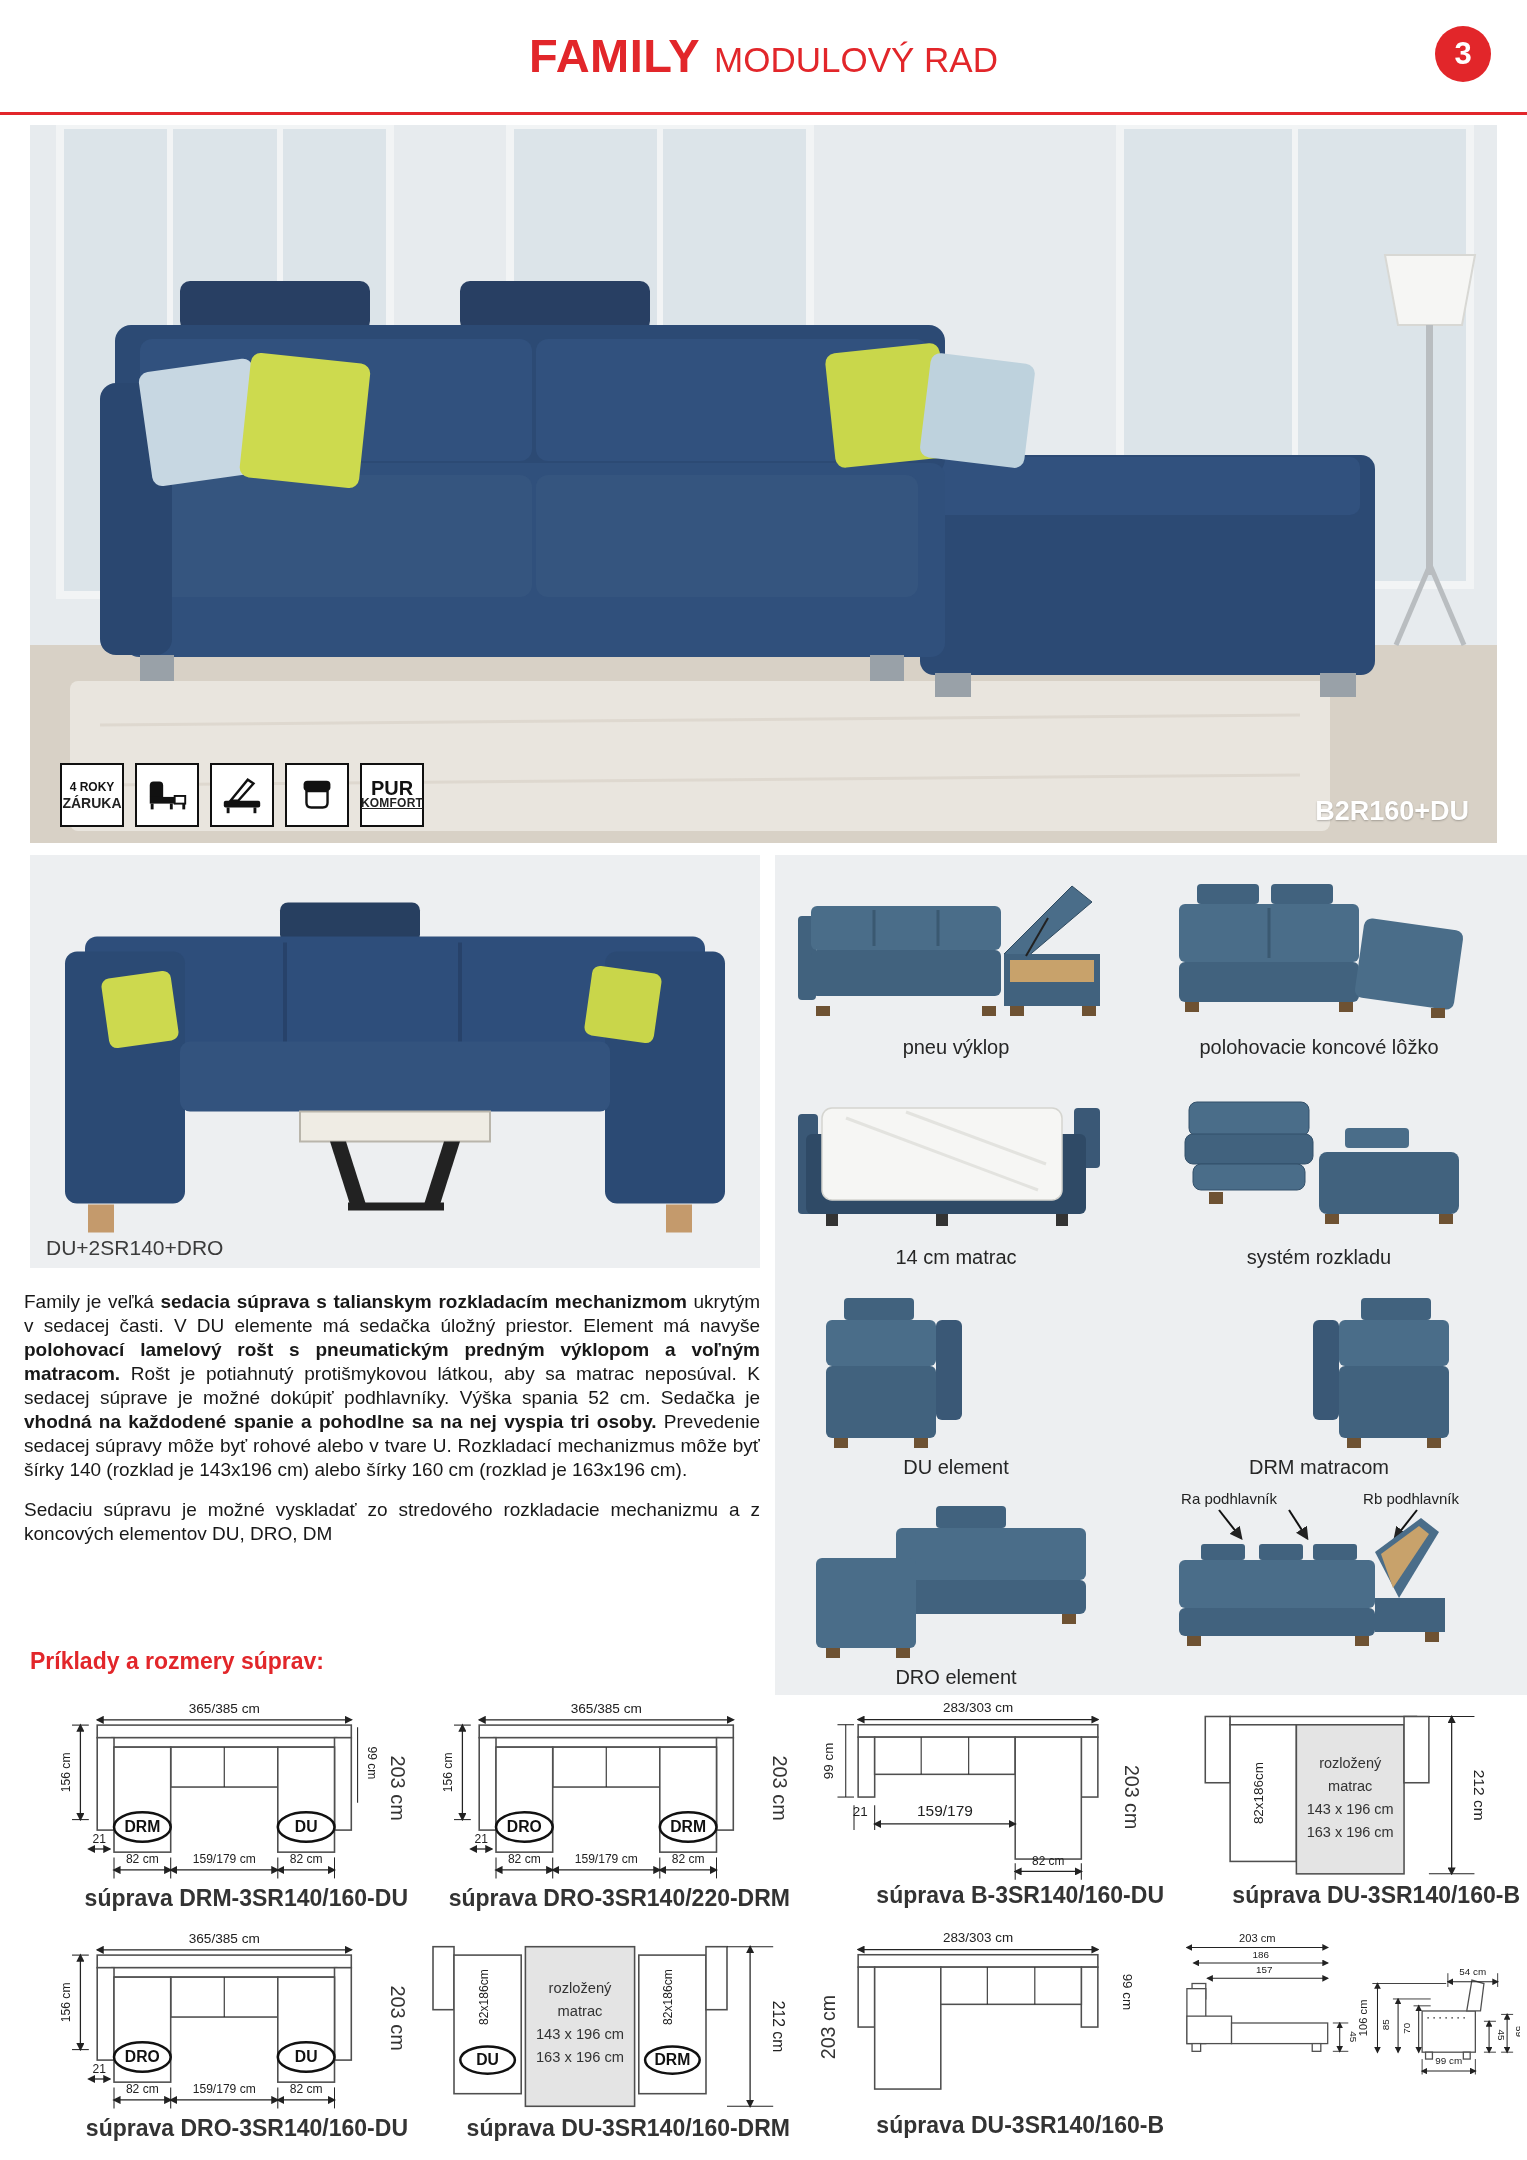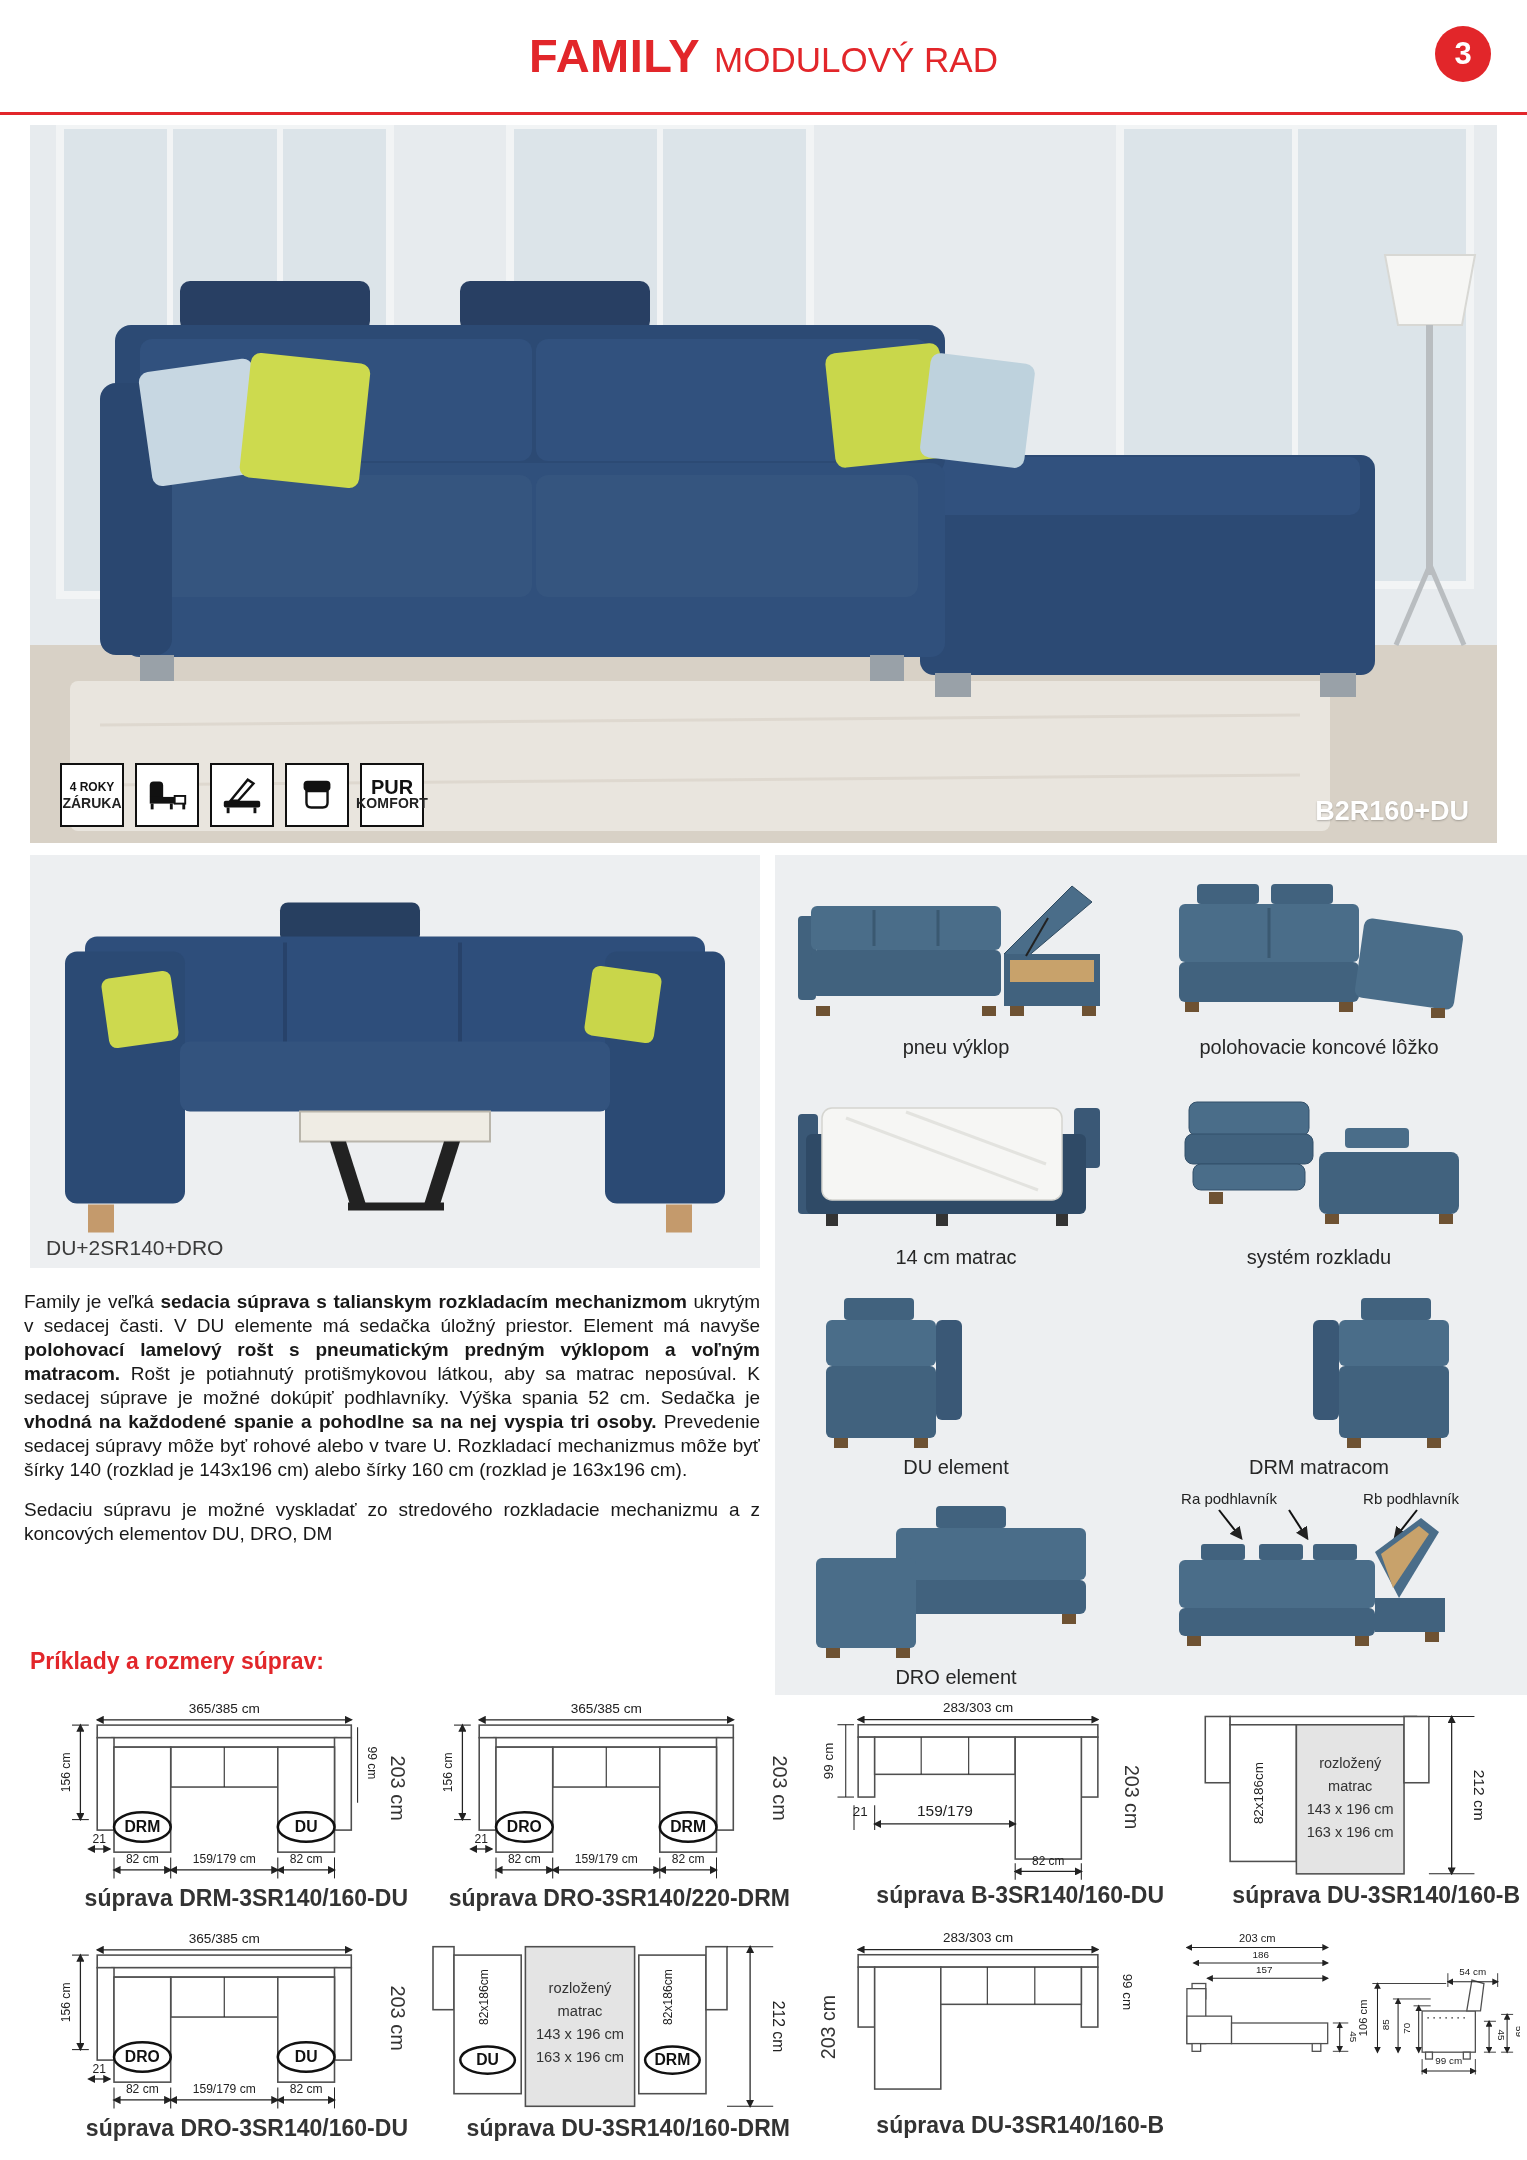--- a/index.html
+++ b/index.html
@@ -12,21 +12,21 @@
   .rule{position:absolute;top:112px;left:0;width:100%;height:3px;background:#e2262a;}
   .pagenum{position:absolute;top:26px;right:36px;width:56px;height:56px;border-radius:50%;background:#e2262a;color:#fff;
            font-size:31px;font-weight:bold;display:flex;align-items:center;justify-content:center;}
   
   .hero{position:absolute;left:30px;top:125px;width:1467px;height:718px;background:#e7ebee;overflow:hidden;}
   .badges{position:absolute;left:30px;bottom:16px;display:flex;gap:11px;}
   .badge{width:64px;height:64px;background:#fff;border:2px solid #101010;display:flex;flex-direction:column;align-items:center;justify-content:center;box-sizing:border-box;}
   .badge .b1{font-size:12px;font-weight:bold;color:#111;line-height:16px;}
   .badge .b2{font-size:14px;font-weight:bold;color:#222;line-height:16px;}
   .badge .pur{font-size:20px;}
-  .badge .b3{font-size:14px;font-weight:bold;color:#222;letter-spacing:.2px;}
+  .badge .b3{font-size:12px;font-weight:bold;color:#222;letter-spacing:.2px;text-decoration:underline;}
   .model{position:absolute;right:28px;bottom:16px;font-size:27px;font-weight:bold;color:#fff;text-shadow:0 1px 2px rgba(0,0,0,.25);}
   
   .lpanel{position:absolute;left:30px;top:855px;width:730px;height:413px;background:#edeff1;overflow:hidden;}
   .lcap{position:absolute;left:16px;bottom:8px;font-size:21px;color:#3b3b3b;}
   .rpanel{position:absolute;left:775px;top:855px;width:798px;height:840px;background:#edeff1;}
   .cell{position:absolute;width:362px;height:210px;}
   .cell .art{position:absolute;left:0;top:2px;width:100%;height:178px;display:flex;align-items:center;justify-content:center;}
   .cell .art svg{width:340px;height:176px;}
   .tcap{position:absolute;left:0;bottom:6px;width:100%;text-align:center;font-size:20px;color:#262626;}
   

